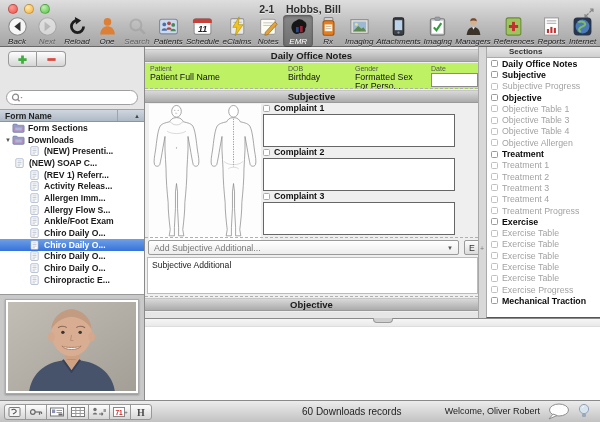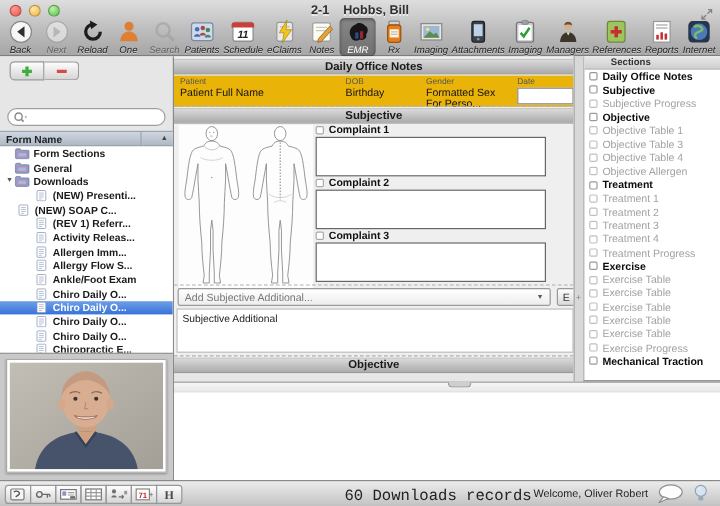--- a/index.html
+++ b/index.html
@@ -59,21 +59,21 @@
          box-shadow:0 1px 2px rgba(0,0,0,.3);padding:2px;box-sizing:border-box;}
   .photo svg{width:100%;height:100%;display:block;}
   
   .main{position:absolute;top:0;left:145px;width:333px;height:271px;background:#efefef;overflow:hidden;}
   .bar{position:absolute;left:0;right:0;height:13px;background:linear-gradient(#d9d9d9,#ababab);
        border-top:1px solid #c6c6c6;border-bottom:1px solid #9a9a9a;box-sizing:border-box;
        text-align:center;font-size:9.5px;font-weight:bold;color:#1a1a1a;line-height:12px;}
   .don-bar{top:2px;}
   .subj-bar{top:43px;}
   .obj-bar{top:251px;}
-  .fields{position:absolute;top:16px;left:0;right:0;height:26px;background:#eab308;}
+  .fields{position:absolute;top:16px;left:0;right:0;height:26px;background:#bef264;}
   .fcell{position:absolute;top:2px;}
   .fcell .flabel{font-size:7px;color:#555;}
   .fcell .fvalue{font-size:8.8px;color:#111;margin-top:1px;line-height:9px;}
   .f0{left:5px;width:130px;}
   .f1{left:143px;width:60px;}
   .f2{left:210px;width:72px;height:24px;overflow:hidden;}
   .f3{left:286px;width:46px;}
   .dateinput{width:45px;height:12px;background:#fff;border:1px solid #8a8a8a;margin-top:1px;}
   .dash{position:absolute;left:0;right:0;border-top:1px dashed #b0b0b0;}
   .bodies{position:absolute;left:4px;top:57px;width:112px;height:136px;background:#fdfdfd;display:flex;gap:2px;}
@@ -110,21 +110,21 @@
   .dimple{position:absolute;top:-1px;left:50%;width:18px;height:4px;border-radius:0 0 4px 4px;background:#cfcfcf;border:1px solid #999;border-top:none;}
   
   .statusbar{position:absolute;left:0;right:0;bottom:0;height:22px;background:linear-gradient(#ececec,#c2c2c2);
              border-top:1px solid #8a8a8a;box-sizing:border-box;}
   .minibtns{position:absolute;top:3px;left:4px;display:flex;}
   .mini{width:20px;height:14px;background:linear-gradient(#fdfdfd,#d6d6d6);border:1px solid #989898;
         display:flex;align-items:center;justify-content:center;margin-left:-1px;}
   .mini:first-child{border-radius:3px 0 0 3px;margin-left:0;}
   .mini:last-child{border-radius:0 3px 3px 0;}
   .mini svg{width:16px;height:12px;display:block;}
-  .records{position:absolute;top:5px;left:287px;font-size:13px;color:#222;font-family:Liberation Mono, monospace;}
+  .records{position:absolute;top:5px;left:302px;font-size:10px;color:#222;}
   .welcome{position:absolute;top:5px;right:60px;font-size:9px;color:#222;}
   .sb-ico{position:absolute;top:2px;}
   .bubble{right:30px;}
   .bulb{right:10px;}
 </style>
 </head>
 <body>
 
 <div id="win">
   <div class="chrome">
@@ -361,31 +361,20 @@
           <div class="tree-row" style="padding-left:4px">
             <span class="disc"></span>
             <span class="ticon">
               <svg viewBox="0 0 16 12">
                 <path d="M1,2.6 C1,1.8 1.6,1.1 2.4,1.1 L5.8,1.1 L7.3,2.6 L14,2.6 C14.7,2.6 15,3.1 15,3.7 L15,10 C15,10.8 14.4,11.4 13.6,11.4 L2.4,11.4 C1.6,11.4 1,10.8 1,10 Z" fill="#8f9fc8" stroke="#5a6a96" stroke-width="0.6"></path>
                 <rect x="2.8" y="4.4" width="10.4" height="5.6" fill="#c087b8"></rect>
                 <rect x="4" y="5.4" width="8" height="3.6" fill="#a8b8d8"></rect>
               </svg>
             </span>
             <span>Form Sections</span>
-          </div>
-          <div class="tree-row" style="padding-left:4px">
-            <span class="disc"></span>
-            <span class="ticon">
-              <svg viewBox="0 0 16 12">
-                <path d="M1,2.6 C1,1.8 1.6,1.1 2.4,1.1 L5.8,1.1 L7.3,2.6 L14,2.6 C14.7,2.6 15,3.1 15,3.7 L15,10 C15,10.8 14.4,11.4 13.6,11.4 L2.4,11.4 C1.6,11.4 1,10.8 1,10 Z" fill="#8f9fc8" stroke="#5a6a96" stroke-width="0.6"></path>
-                <rect x="2.8" y="4.4" width="10.4" height="5.6" fill="#c087b8"></rect>
-                <rect x="4" y="5.4" width="8" height="3.6" fill="#a8b8d8"></rect>
-              </svg>
-            </span>
-            <span>General</span>
           </div>
           <div class="tree-row" style="padding-left:4px">
             <span class="disc">▼</span>
             <span class="ticon">
               <svg viewBox="0 0 16 12">
                 <path d="M1,2.6 C1,1.8 1.6,1.1 2.4,1.1 L5.8,1.1 L7.3,2.6 L14,2.6 C14.7,2.6 15,3.1 15,3.7 L15,10 C15,10.8 14.4,11.4 13.6,11.4 L2.4,11.4 C1.6,11.4 1,10.8 1,10 Z" fill="#8f9fc8" stroke="#5a6a96" stroke-width="0.6"></path>
                 <rect x="2.8" y="4.4" width="10.4" height="5.6" fill="#c087b8"></rect>
                 <rect x="4" y="5.4" width="8" height="3.6" fill="#a8b8d8"></rect>
               </svg>
             </span>

